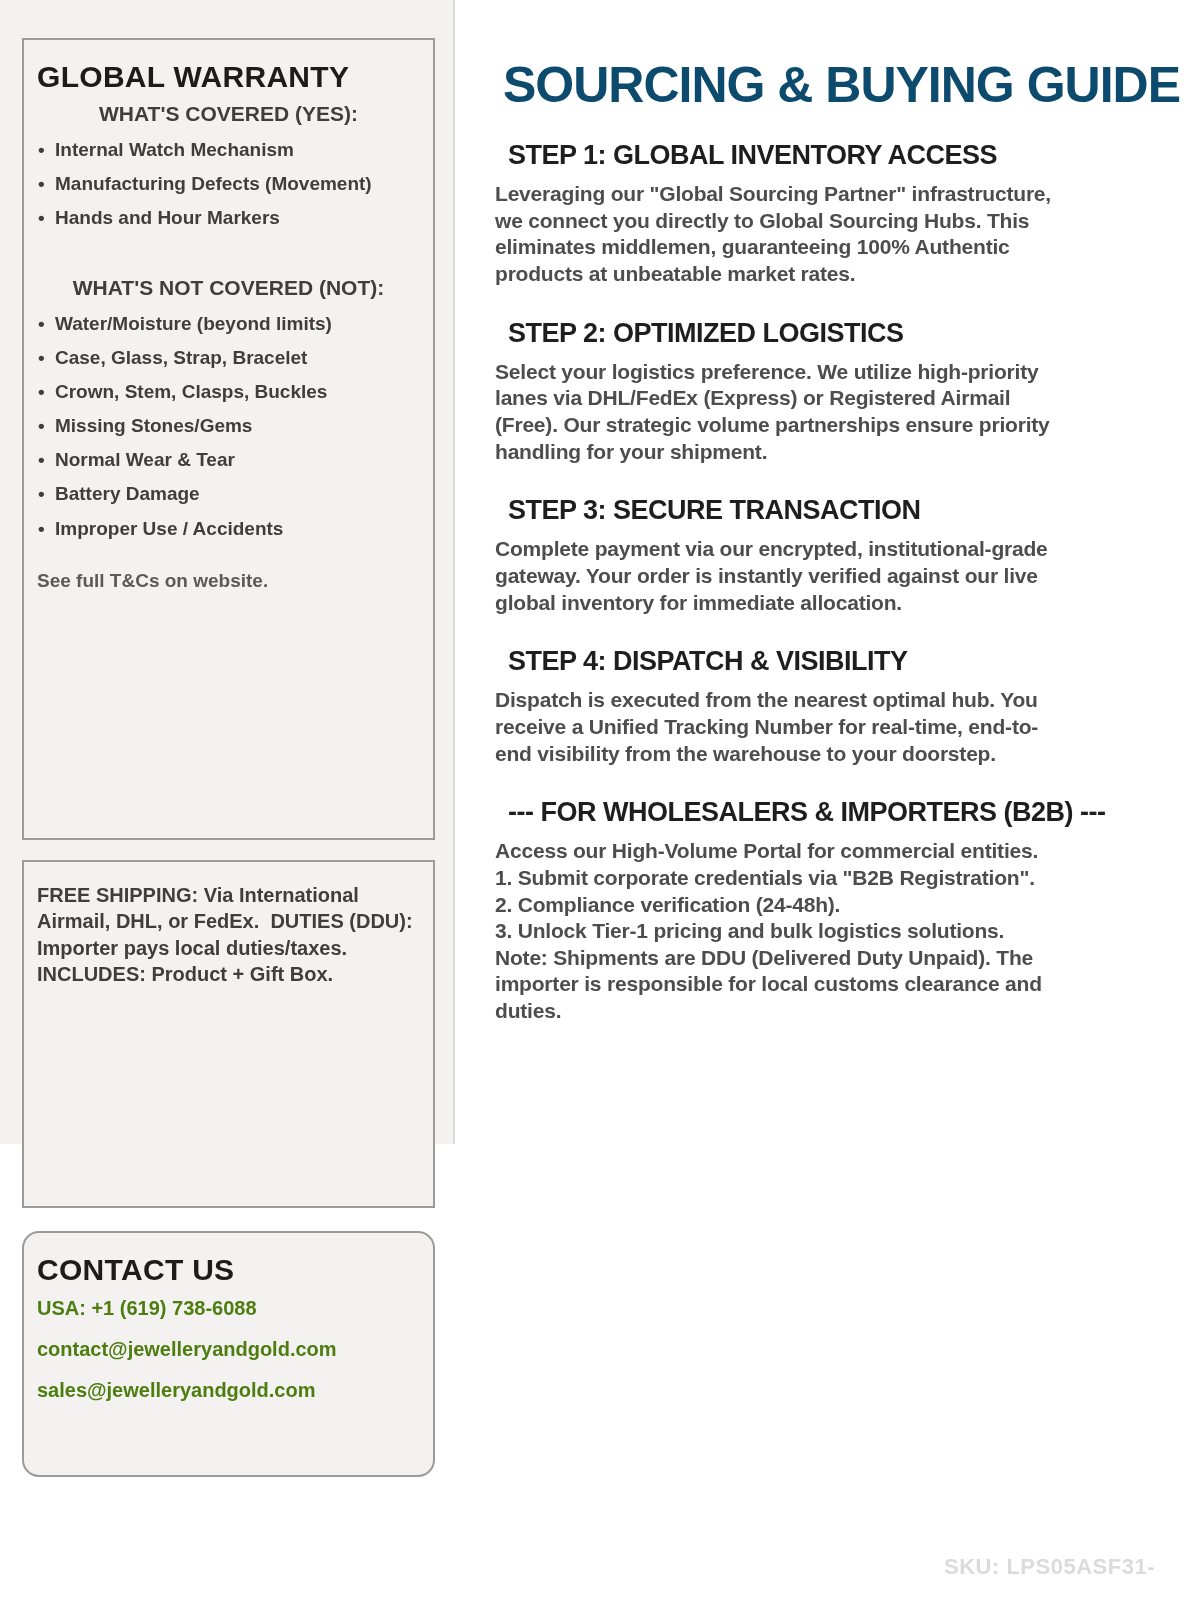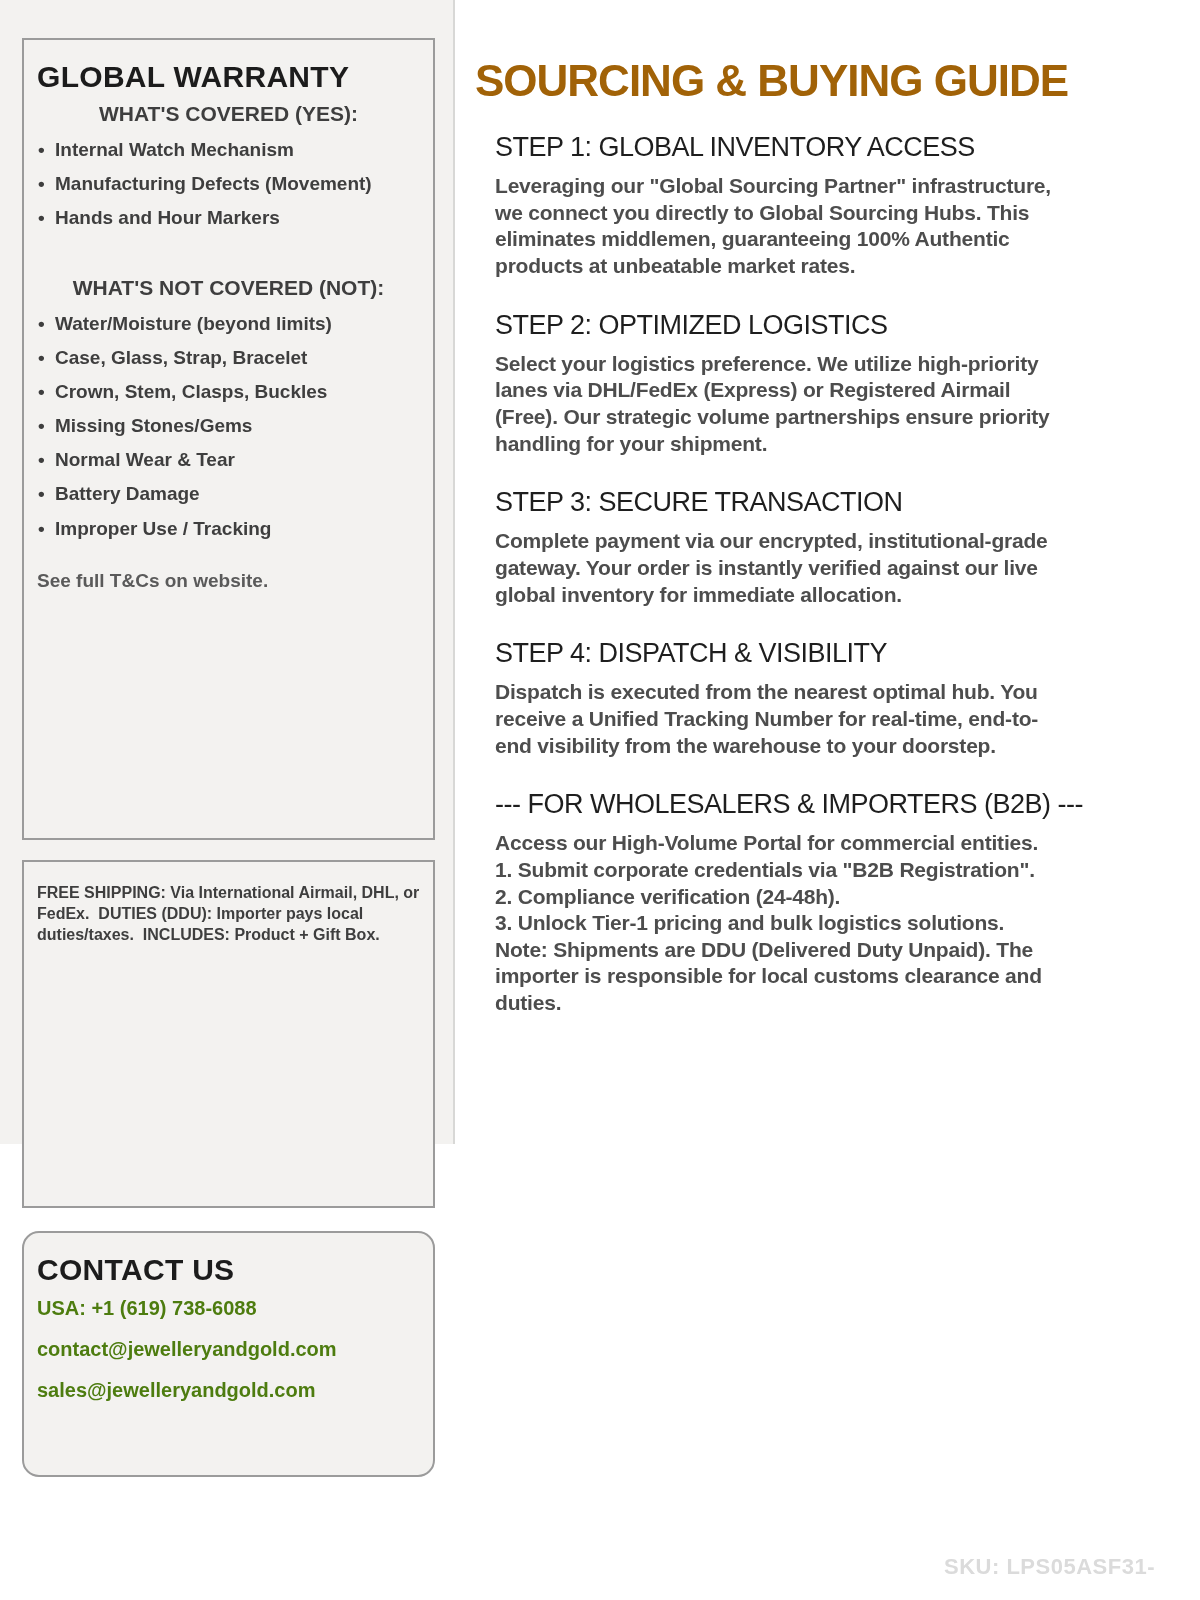--- a/index.html
+++ b/index.html
@@ -53,46 +53,46 @@
     position: absolute; left: 1px; top: 0;
     color: #3e3e3e;
   }
   .footnote {
     margin: 30px 0 0;
     font-size: 19px; font-weight: 700;
     color: #5a5a5a;
   }
   .body-text {
     margin: 10px 0 0;
-    font-size: 16px; font-weight: 700;
+    font-size: 20px; font-weight: 700;
     color: #3e3e3e; line-height: 1.32;
     white-space: pre-wrap;
   }
   .contact-line {
     margin: 0 0 18px;
     font-size: 20px; font-weight: 700;
     color: #4d7c0f;
   }
 
   
   .main {
     position: absolute; left: 455px; top: 0;
     width: 745px; height: 1600px;
     background: #ffffff;
   }
   .main h1 {
     margin: 56px 20px 0;
-    text-align: left;
-    font-size: 44px; font-weight: 700;
-    color: #a16207; letter-spacing: -1px;
+    text-align: right;
+    font-size: 50px; font-weight: 700;
+    color: #0c4a6e; letter-spacing: -1px;
   }
   .content { padding: 26px 50px 0 40px; }
   .step {
-    margin: 30px 0 10px;
-    font-size: 27px; font-weight: 400;
+    margin: 30px 13px 10px;
+    font-size: 27px; font-weight: 700;
     color: #1e1e1e; letter-spacing: -0.5px;
   }
   .content .step:first-child { margin-top: 0; }
   .para {
     margin: 0; max-width: 565px;
     font-size: 21px; font-weight: 700;
     color: #4d4d4d; line-height: 1.27;
     letter-spacing: -0.2px;
   }
   .para + .para { margin-top: 0; }
@@ -117,21 +117,21 @@
       <li><span class="dot">•</span><span>Hands and Hour Markers</span></li>
     </ul>
     <h3 class="gap-above">WHAT'S NOT COVERED (NOT):</h3>
     <ul class="bullets">
       <li><span class="dot">•</span><span>Water/Moisture (beyond limits)</span></li>
       <li><span class="dot">•</span><span>Case, Glass, Strap, Bracelet</span></li>
       <li><span class="dot">•</span><span>Crown, Stem, Clasps, Buckles</span></li>
       <li><span class="dot">•</span><span>Missing Stones/Gems</span></li>
       <li><span class="dot">•</span><span>Normal Wear &amp; Tear</span></li>
       <li><span class="dot">•</span><span>Battery Damage</span></li>
-      <li><span class="dot">•</span><span>Improper Use / Tracking</span></li>
+      <li><span class="dot">•</span><span>Improper Use / Accidents</span></li>
     </ul>
     <p class="footnote">See full T&amp;Cs on website.</p>
   </section>
 
   <section class="box box-terms">
     <p class="body-text">FREE SHIPPING: Via International Airmail, DHL, or FedEx.  DUTIES (DDU): Importer pays local duties/taxes.  INCLUDES: Product + Gift Box.</p>
   </section>
 
   <section class="box box-contact">
     <h2>CONTACT US</h2>

